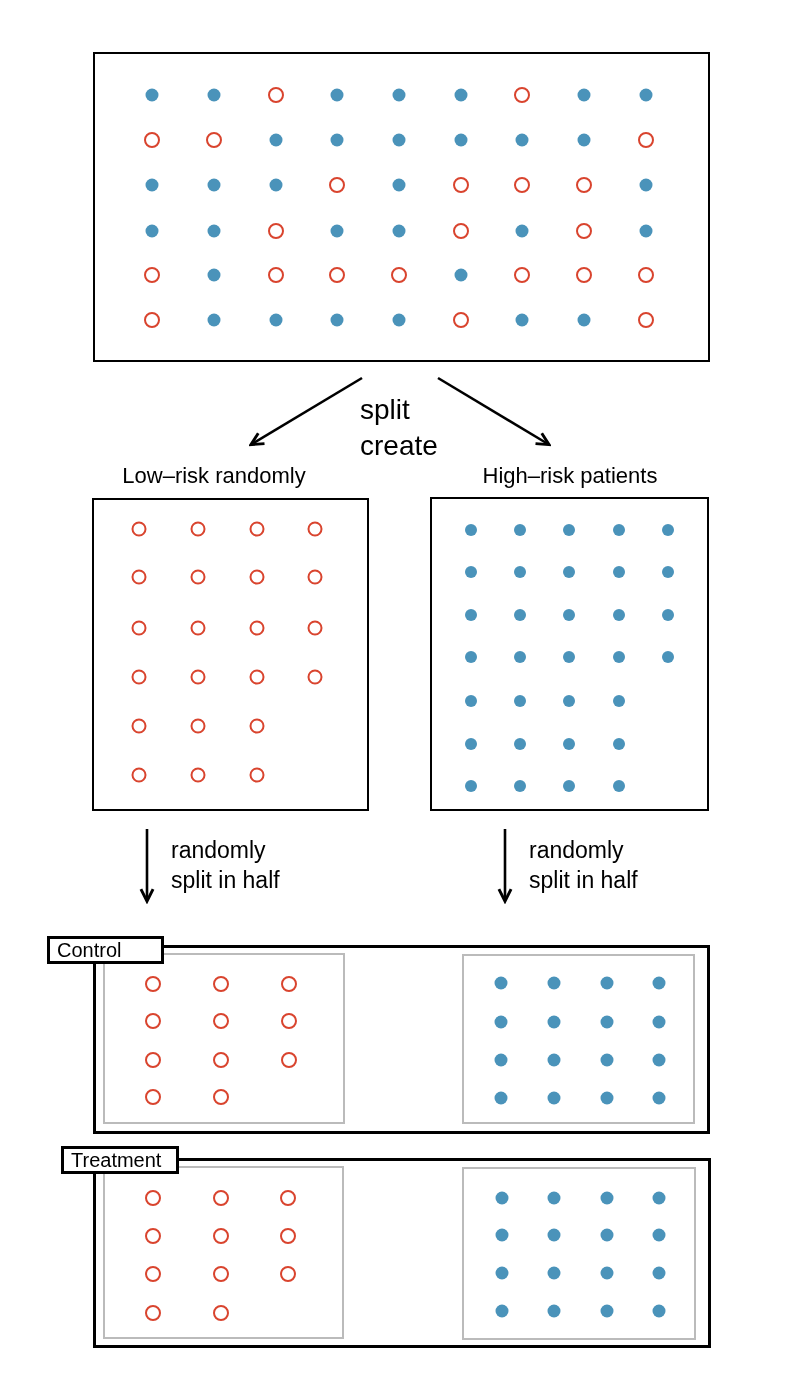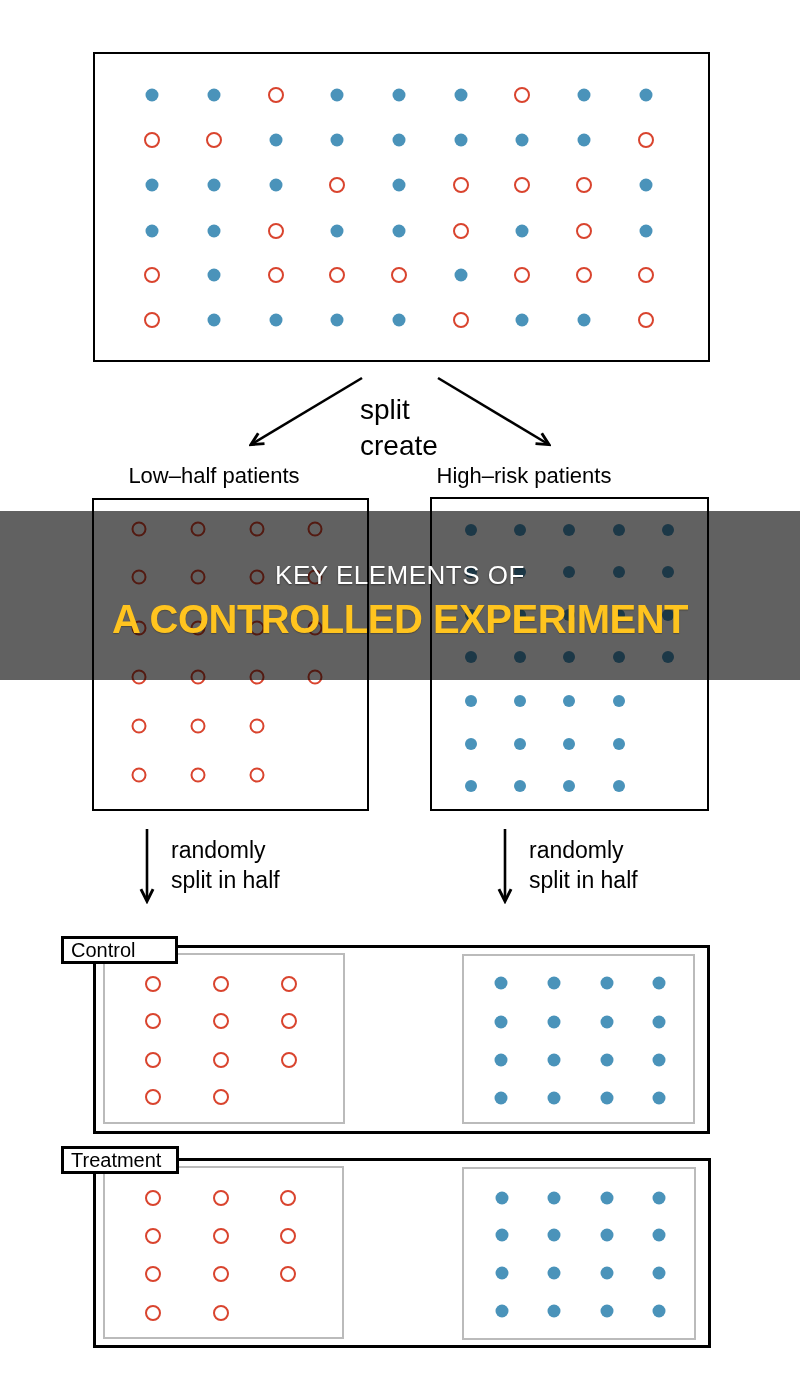--- a/index.html
+++ b/index.html
@@ -6,40 +6,40 @@
   #canvas{
     position:relative;width:800px;height:1400px;background:#ffffff;
     font-family:"Liberation Sans", sans-serif;color:#000;overflow:hidden;
   }
   .abs{position:absolute;}
   
   .title{top:10px;left:0;width:800px;text-align:center;font-size:30px;font-weight:400;}
   .create-blocks{left:360px;top:392px;font-size:28px;line-height:36px;}
   .sub-label{top:463px;font-size:22px;transform:translateX(-50%);white-space:nowrap;}
   .sub-label.low{left:214px;}
-  .sub-label.high{left:524px;}
+  .sub-label.high{left:570px;}
   .split-label{font-size:23px;line-height:30px;top:835px;}
   .split-label.left{left:171px;}
   .split-label.right{left:529px;}
   
   .frame{border:2.5px solid var(--box-border);box-sizing:border-box;background:transparent;z-index:1;}
   .top-box{left:93px;top:52px;width:617px;height:310px;}
   .low-box{left:92px;top:498px;width:277px;height:313px;}
   .high-box{left:430px;top:497px;width:279px;height:314px;}
   .outer-box{border:3.5px solid var(--box-border);box-sizing:border-box;z-index:1;}
   .control-box{left:93px;top:945px;width:617px;height:189px;}
   .treatment-box{left:93px;top:1158px;width:618px;height:190px;}
   .inner-box{border:2px solid var(--inner-border);box-sizing:border-box;z-index:2;}
   .ctrl-inner-left{left:103px;top:953px;width:242px;height:171px;}
   .ctrl-inner-right{left:462px;top:954px;width:233px;height:170px;}
   .treat-inner-left{left:103px;top:1166px;width:241px;height:173px;}
   .treat-inner-right{left:462px;top:1167px;width:234px;height:173px;}
   .tag{background:#fff;border:3px solid var(--box-border);box-sizing:border-box;z-index:10;
        display:flex;align-items:center;padding-left:7px;font-size:20px;}
-  .control-tag{left:61px;top:936px;width:117px;height:28px;}
+  .control-tag{left:47px;top:936px;width:117px;height:28px;}
   .treatment-tag{left:61px;top:1146px;width:118px;height:28px;}
   
   .banner{left:0;top:511px;width:800px;height:169px;background:var(--overlay);z-index:20;}
   .banner-line1{position:absolute;top:49px;left:0;width:100%;text-align:center;
       font-size:26px;letter-spacing:0.5px;color:var(--banner-primary);
       text-shadow:0 1px 2px rgba(0,0,0,0.45);}
   .banner-line2{position:absolute;top:86px;left:0;width:100%;text-align:center;
       font-size:40px;font-weight:700;letter-spacing:-0.5px;color:var(--banner-accent);
       text-shadow:0 1px 1px rgba(40,30,0,0.35);}
   
@@ -68,21 +68,21 @@
     <line x1="438" y1="378" x2="548" y2="444" stroke="#000" stroke-width="2.6" marker-end="url(#ah)"></line>
     <line x1="147" y1="829" x2="147" y2="900" stroke="#000" stroke-width="2.6" marker-end="url(#ah)"></line>
     <line x1="505" y1="829" x2="505" y2="900" stroke="#000" stroke-width="2.6" marker-end="url(#ah)"></line>
   </svg>
 
   <div class="abs create-blocks">
     <div>split</div>
     <div>create</div>
   </div>
 
-  <div class="abs sub-label low">Low–half patients</div>
+  <div class="abs sub-label low">Low–risk randomly</div>
   <div class="abs sub-label high">High–risk patients</div>
 
   <div class="abs frame low-box"></div>
   <div class="abs frame high-box"></div>
 
   <div class="abs split-label left">
     <div>randomly</div>
     <div>split in half</div>
   </div>
   <div class="abs split-label right">
@@ -262,18 +262,14 @@
       <div class="dot" style="left: 502px; top: 1273px; width: 13px; height: 13px;"></div>
       <div class="dot" style="left: 554px; top: 1273px; width: 13px; height: 13px;"></div>
       <div class="dot" style="left: 607px; top: 1273px; width: 13px; height: 13px;"></div>
       <div class="dot" style="left: 659px; top: 1273px; width: 13px; height: 13px;"></div>
       <div class="dot" style="left: 502px; top: 1311px; width: 13px; height: 13px;"></div>
       <div class="dot" style="left: 554px; top: 1311px; width: 13px; height: 13px;"></div>
       <div class="dot" style="left: 607px; top: 1311px; width: 13px; height: 13px;"></div>
       <div class="dot" style="left: 659px; top: 1311px; width: 13px; height: 13px;"></div>
     </div>
 
-  <div class="abs banner">
-    <div class="banner-line1">KEY ELEMENTS OF</div>
-    <div class="banner-line2">A CONTROLLED EXPERIMENT</div>
-  </div>
 
 </div>
 
 </body></html>

